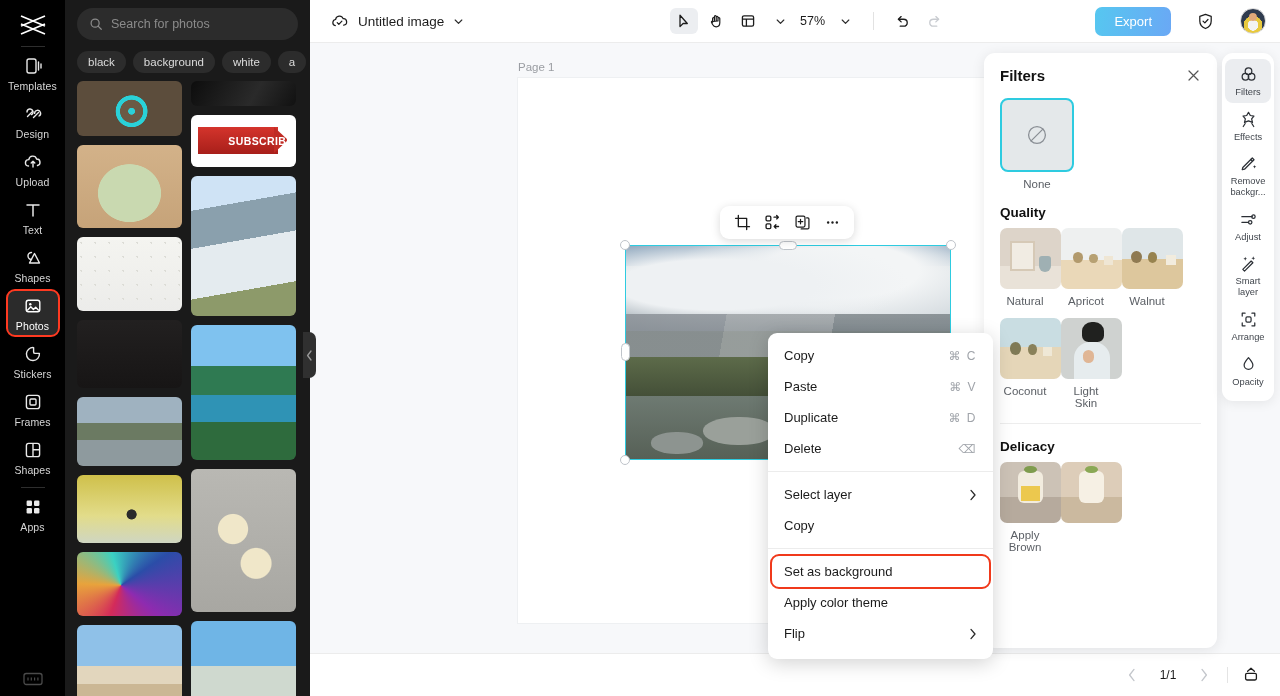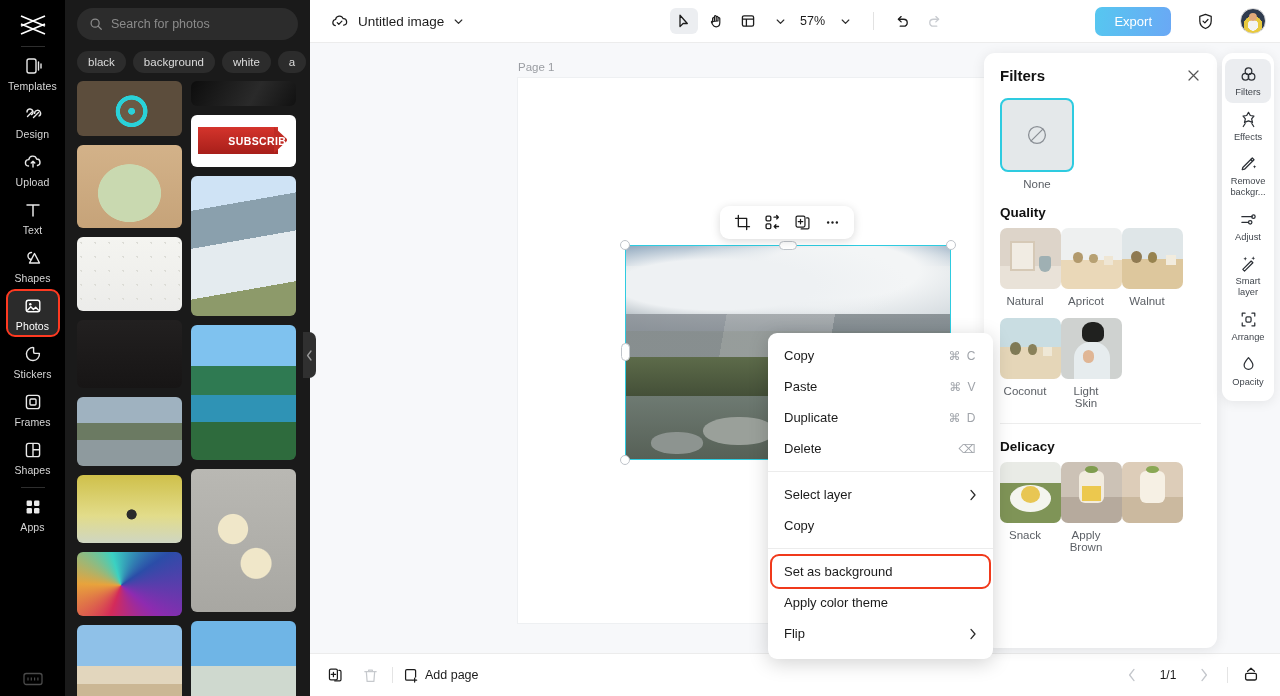--- a/index.html
+++ b/index.html
@@ -661,28 +661,20 @@
         </div>
         <div class="f-cap">Light Skin</div>
       </div>
     </div>
 
     <div class="f-sep"></div>
     <div class="f-group-title">Delicacy</div>
     <div class="f-grid">
       <div class="f-cell">
         <div class="f-thumb" style="background:
-            linear-gradient(#e9ebe6 0 34%, #7f9457 34% 100%);position:relative;">
-          <div style="position:absolute;left:16%;top:38%;width:68%;height:44%;border-radius:50%;background:#f4f5ef;"></div>
-          <div style="position:absolute;left:34%;top:40%;width:32%;height:28%;border-radius:50%;background:#e8c653;"></div>
-        </div>
-        <div class="f-cap">Snack</div>
-      </div>
-      <div class="f-cell">
-        <div class="f-thumb" style="background:
             linear-gradient(#ccc2b6 0 58%, #b6aa9d 58% 100%);position:relative;">
           <div style="position:absolute;left:30%;top:14%;width:40%;height:54%;border-radius:6px;background:#f2ecdf;"></div>
           <div style="position:absolute;left:34%;top:40%;width:32%;height:24%;background:#ecc84e;"></div>
           <div style="position:absolute;left:40%;top:6%;width:20%;height:12%;border-radius:50%;background:#7f9c4e;"></div>
         </div>
         <div class="f-cap">Apply Brown</div>
       </div>
       <div class="f-cell">
         <div class="f-thumb" style="background:
             linear-gradient(#ddcdb9 0 58%, #cbb99f 58% 100%);position:relative;">
@@ -759,48 +751,20 @@
       <span>
         <svg width="19" height="19" viewBox="0 0 20 20">
             <path d="M10 2.8c2.6 3 4.6 5.4 4.6 7.8a4.6 4.6 0 1 1-9.2 0c0-2.4 2-4.8 4.6-7.8z" stroke="#2b2f35" stroke-width="1.3" fill="none" stroke-linejoin="round"></path>
           </svg>
       </span>
       <span class="trail-lbl">Opacity</span>
     </div>
   </div>
 
   <div class="bottombar">
-    <div class="bb-left">
-      <div class="bb-btn">
-        <span>
-          <svg width="17" height="17" viewBox="0 0 18 18">
-              <path d="M12.6 3.6h.9c.7 0 1.3.6 1.3 1.3v8.4c0 .7-.6 1.3-1.3 1.3H8.1" stroke="#1c1c1c" stroke-width="1.3" fill="none" stroke-linecap="round"></path>
-              <rect x="2.6" y="2.2" width="8.4" height="11.4" rx="1.5" stroke="#1c1c1c" stroke-width="1.3" fill="none"></rect>
-              <path d="M6.8 5.6v4.6M4.5 7.9h4.6" stroke="#1c1c1c" stroke-width="1.3" stroke-linecap="round"></path>
-            </svg>
-        </span>
-      </div>
-      <div class="bb-btn">
-        <span>
-          <svg width="17" height="17" viewBox="0 0 18 18">
-              <path d="M3 5h12M7 5V3.4h4V5M4.6 5l.8 10.2h7.2L13.4 5" stroke="#c6c9cd" stroke-width="1.3" fill="none" stroke-linecap="round" stroke-linejoin="round"></path>
-            </svg>
-        </span>
-      </div>
-      <div class="bb-sep"></div>
-      <div class="addpage">
-        <span>
-          <svg width="17" height="17" viewBox="0 0 18 18">
-              <path d="M14.4 10.6V4.2c0-.8-.6-1.4-1.4-1.4H5.2c-.8 0-1.4.6-1.4 1.4v8.4c0 .8.6 1.4 1.4 1.4h5.4" stroke="#1c1c1c" stroke-width="1.3" fill="none" stroke-linecap="round"></path>
-              <path d="M13.4 11.8v4.2M11.3 13.9h4.2" stroke="#1c1c1c" stroke-width="1.3" stroke-linecap="round"></path>
-            </svg>
-        </span>
-        <span>Add page</span>
-      </div>
-    </div>
     <div class="bb-right">
       <div class="bb-btn">
         <span>
           <svg width="10" height="14" viewBox="0 0 10 14">
               <path d="M7 1.4L2.6 7 7 12.6" stroke="#c3c6cb" stroke-width="1.3" fill="none" stroke-linecap="round" stroke-linejoin="round"></path>
             </svg>
         </span>
       </div>
       <span class="pgnum">1/1</span>
       <div class="bb-btn">

